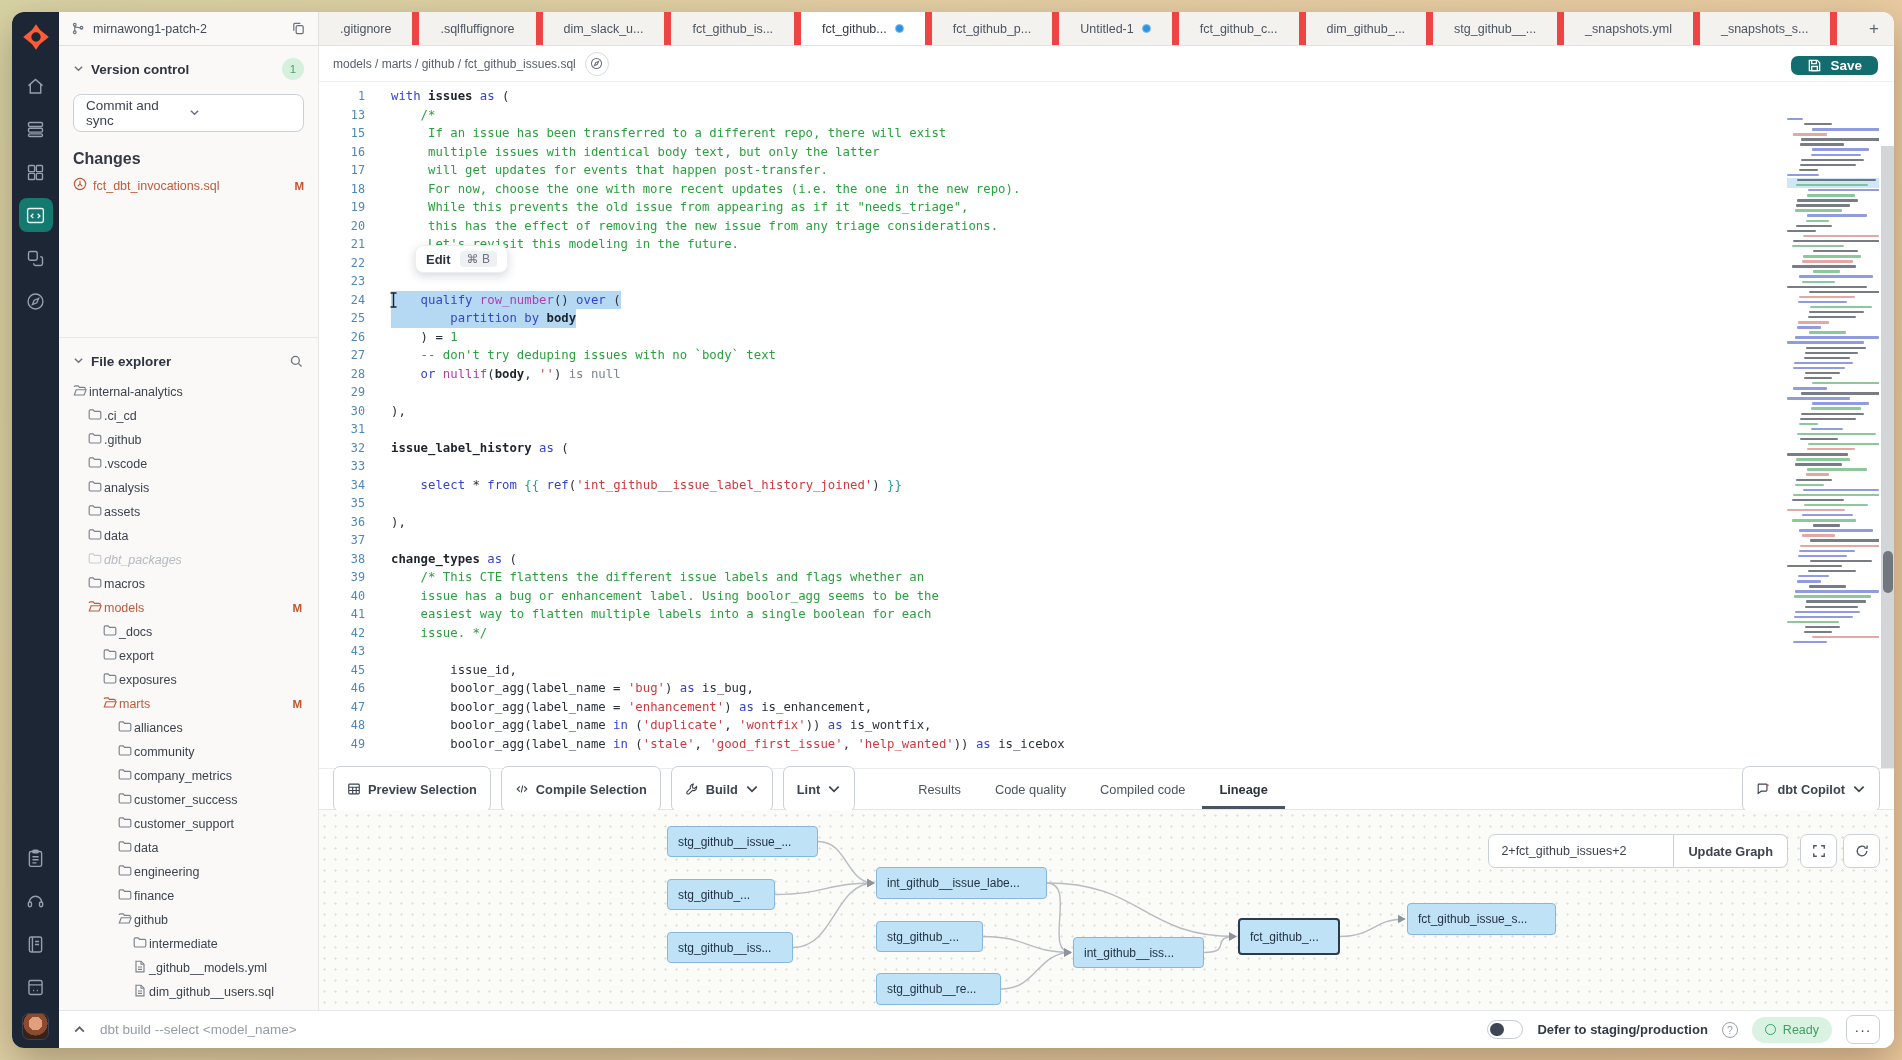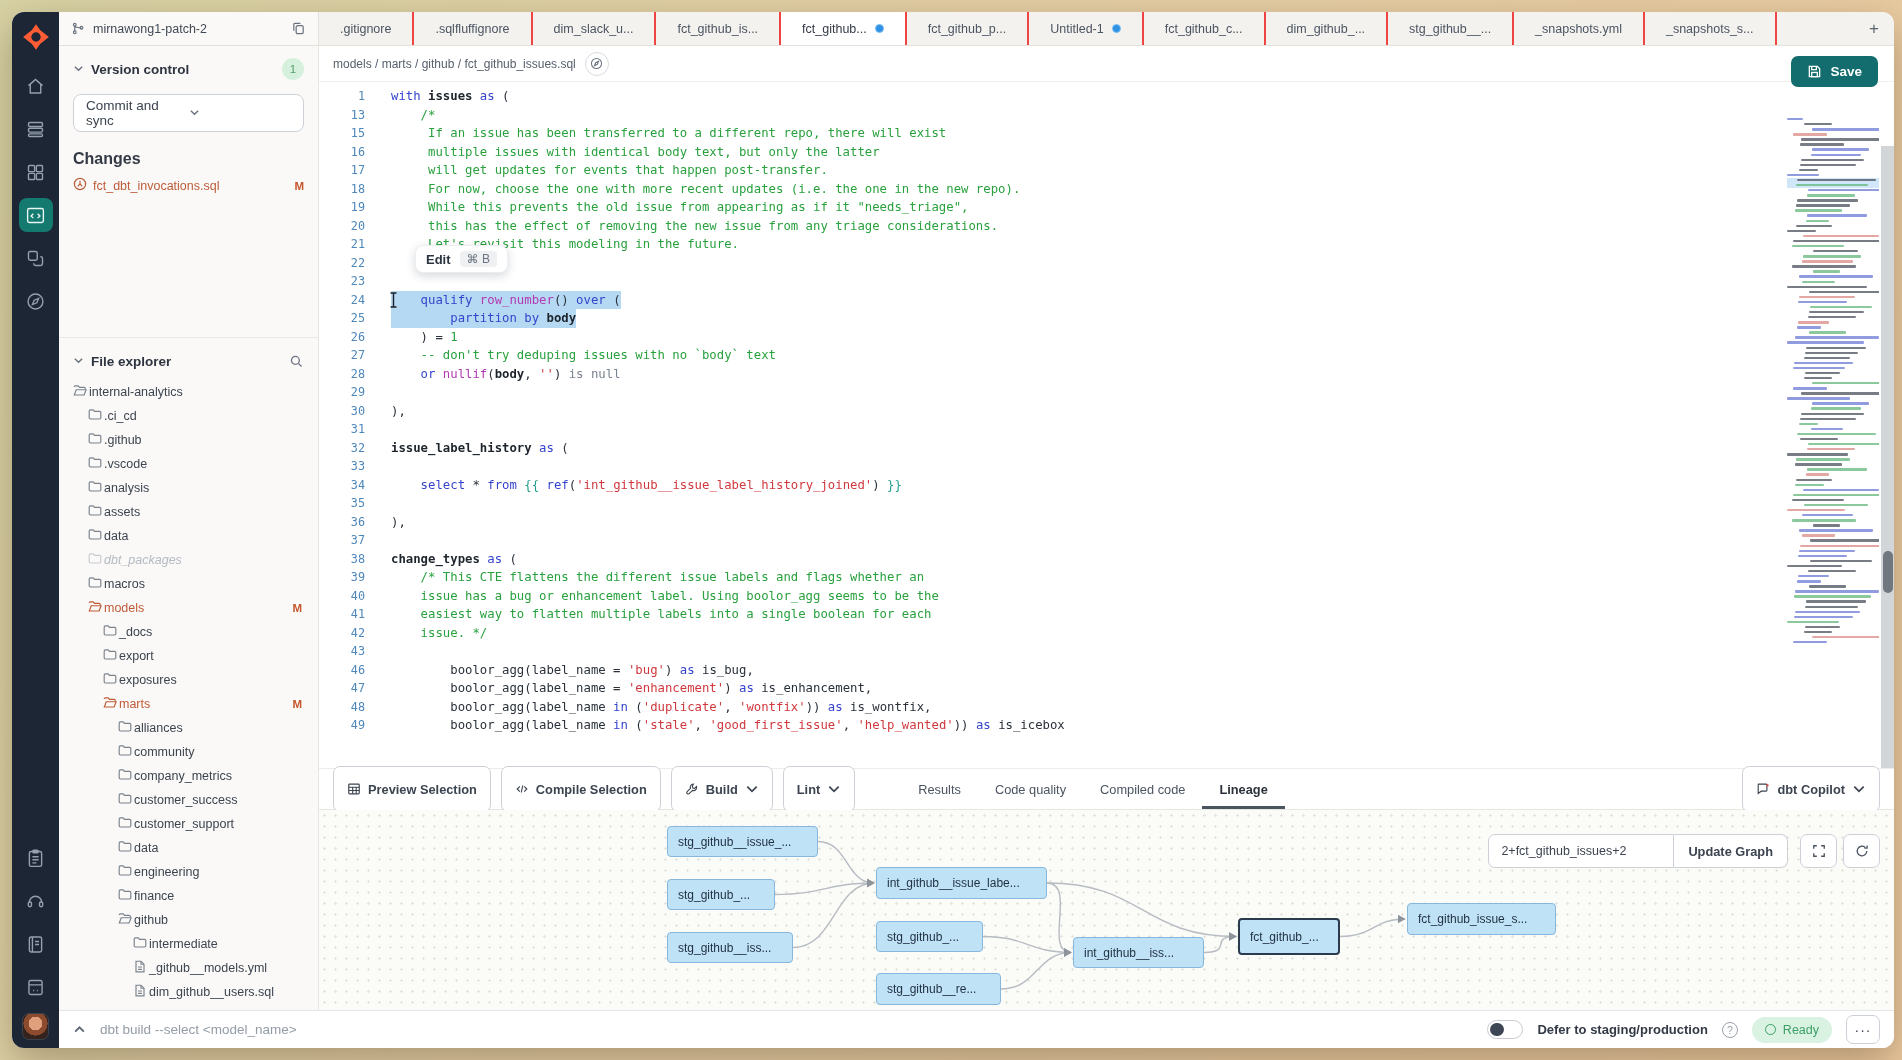--- a/index.html
+++ b/index.html
@@ -18,21 +18,21 @@
   .rail-btn.logo svg{width:28px;height:28px;}
   .avatar{width:27px;height:27px;border-radius:7px;background:
      radial-gradient(circle at 50% 38%, #e0a07e 0 34%, #8c4a2f 35% 60%, #33231c 61%);border:1px solid #3a4250;}
   
   .main{flex:1;display:flex;flex-direction:column;min-width:0;}
   .topbar{height:34px;background:#f3f2ef;border-bottom:1px solid #e2e1dc;display:flex;flex:none;}
   .branch-chip{width:260px;flex:none;display:flex;align-items:center;gap:7px;padding:0 12px;background:#faf9f7;border-right:1px solid #e2e1dc;}
   .branch-chip svg{width:15px;height:15px;color:#68727e;flex:none;}
   .branch-label{font-size:12.5px;color:#414a56;flex:1;white-space:nowrap;overflow:hidden;}
   .tabs{display:flex;flex:1;min-width:0;}
-  .tab{display:flex;align-items:center;gap:8px;padding:0 21px;border-right:2px solid #ef4444;font-size:12.5px;color:#4b5461;white-space:nowrap;cursor:pointer;}
+  .tab{display:flex;align-items:center;gap:8px;padding:0 21px;border-right:7px solid #ef4444;font-size:12.5px;color:#4b5461;white-space:nowrap;cursor:pointer;}
   .tab.active{background:#fff;color:#323945;}
   .dot{width:9px;height:9px;border-radius:50%;background:#2f90e4;border:1.5px solid #7cc0f2;flex:none;}
   .tab-plus{width:40px;display:flex;align-items:center;justify-content:center;font-size:17px;color:#5b6470;cursor:pointer;}
   .content-row{flex:1;display:flex;min-height:0;}
   
   .left-panel{width:260px;flex:none;background:#faf9f7;border-right:1px solid #e7e6e1;display:flex;flex-direction:column;overflow:hidden;}
   .vc{height:292px;flex:none;border-bottom:1px solid #e9e8e3;padding:12px 14px;}
   .sec-head{display:flex;align-items:center;gap:7px;cursor:pointer;}
   .sec-title{font-size:13.5px;font-weight:700;color:#2e3540;flex:1;}
   .chev{color:#6b7480;}
@@ -51,21 +51,21 @@
   .tree-item.orange,.tree-item.orange svg{color:#bf5a38;}
   .tree-item.muted{color:#b4bac2;font-style:italic;}
   .tree-item.muted svg{color:#c7ccd2;}
   .tree-item .m-badge{margin-left:auto;margin-right:2px;}
   .icon-btn{background:none;border:none;color:#6b7480;cursor:pointer;display:flex;align-items:center;}
   
   .editor-col{flex:1;min-width:0;display:flex;flex-direction:column;position:relative;background:#fff;}
   .crumbbar{height:36px;flex:none;display:flex;align-items:center;gap:9px;padding:0 14px;border-bottom:1px solid #f1f0ec;}
   .crumb{font-size:12px;color:#57606c;}
   .crumb-icon{width:24px;height:24px;border-radius:50%;border:1px solid #d8dbde;display:flex;align-items:center;justify-content:center;color:#6b7480;cursor:pointer;background:#fff;}
-  .save-btn{position:absolute;top:10px;right:16px;height:31px;padding:0 16px;background:#136c6d;border:none;border-radius:7px;color:#fff;font-size:13.5px;font-weight:700;display:flex;align-items:center;gap:8px;cursor:pointer;z-index:30;}
+  .save-btn{position:absolute;top:10px;right:16px;height:19px;padding:0 16px;background:#136c6d;border:none;border-radius:7px;color:#fff;font-size:13.5px;font-weight:700;display:flex;align-items:center;gap:8px;cursor:pointer;z-index:30;}
   .editor{flex:1;min-height:0;position:relative;overflow:hidden;font-family:"DejaVu Sans Mono",monospace;}
   .code-scroll{position:absolute;inset:0 120px 0 0;padding-top:5px;overflow:hidden;}
   .ed-row{display:flex;height:18.5px;line-height:18.5px;font-size:12.3px;}
   .ln{width:46px;flex:none;text-align:right;color:#4e87ba;font-size:11.8px;user-select:none;}
   .code{margin-left:26px;white-space:pre;color:#2a313a;}
   .code.sel{background:#b5d8f3;}
   .tk-kw{color:#3544cc;}
   .tk-b{color:#1e242c;font-weight:700;}
   .tk-p{color:#2a313a;}
   .tk-fn{color:#b23ab2;}
@@ -608,20 +608,24 @@
                 <span class="ln">41</span>
                 <span class="code"><span class="tk-com">    easiest way to flatten multiple labels into a single boolean for each</span></span>
               </div>
               <div class="ed-row">
                 <span class="ln">42</span>
                 <span class="code"><span class="tk-com">    issue. */</span></span>
               </div>
               <div class="ed-row">
                 <span class="ln">43</span>
                 <span class="code"></span>
+              </div>
+              <div class="ed-row">
+                <span class="ln">45</span>
+                <span class="code"><span class="tk-p">        issue_id,</span></span>
               </div>
               <div class="ed-row">
                 <span class="ln">46</span>
                 <span class="code"><span class="tk-p">        boolor_agg(label_name = </span><span class="tk-str">'bug'</span><span class="tk-p">) </span><span class="tk-kw">as</span><span class="tk-p"> is_bug,</span></span>
               </div>
               <div class="ed-row">
                 <span class="ln">47</span>
                 <span class="code"><span class="tk-p">        boolor_agg(label_name = </span><span class="tk-str">'enhancement'</span><span class="tk-p">) </span><span class="tk-kw">as</span><span class="tk-p"> is_enhancement,</span></span>
               </div>
               <div class="ed-row">

